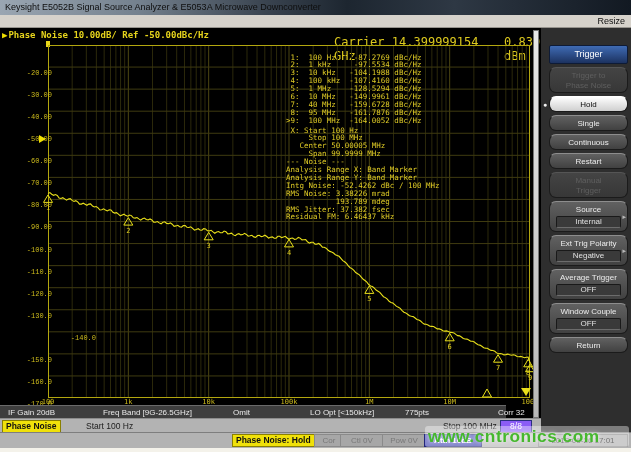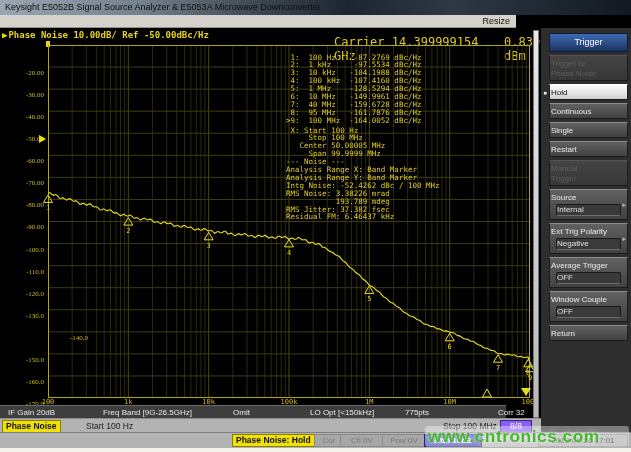--- a/index.html
+++ b/index.html
@@ -2,54 +2,54 @@
 <html><head>
 <meta charset="utf-8">
 <style>
   html,body{margin:0;padding:0;background:#888;}
   #screen{position:relative;width:631px;height:452px;background:#000;overflow:hidden;
           font-family:"Liberation Sans",sans-serif;-webkit-font-smoothing:antialiased;}
   
   #title-bar{position:absolute;left:0;top:0;width:631px;height:15px;
     background:linear-gradient(90deg,#9aa6b2 0%,#74818e 22%,#3a4450 42%,#1d2630 55%,#2e3844 72%,#121922 100%);
     color:#0e0e0e;font-size:9px;line-height:15px;padding-left:5px;box-sizing:border-box;}
-  #menu-bar{position:absolute;left:0;top:15px;width:516px;height:13px;background:#d6d2cb;
+  #menu-bar{position:absolute;left:0;top:15px;width:631px;height:13px;background:#d6d2cb;
     border-bottom:1px solid #97948e;box-sizing:border-box;text-align:center;}
   #resize-item{position:absolute;right:6px;top:0;font-size:9px;line-height:12px;color:#111;cursor:default;}
   
   #instrument{position:absolute;left:0;top:28px;width:541px;height:377px;background:#000;}
   #trace-header{position:absolute;left:2px;top:2px;color:#e6d41c;font-size:9px;font-weight:bold;
     font-family:"DejaVu Sans Mono",monospace;letter-spacing:0;}
   #trace-header .arrow{color:#f0e000;margin-right:1px;}
   #carrier-line{position:absolute;left:290px;top:7px;width:241px;display:flex;justify-content:space-between;
     color:#dcc91e;font-size:12px;font-family:"DejaVu Sans Mono",monospace;padding-left:44px;}
   #plot-svg{position:absolute;left:48px;top:17px;overflow:visible;}
-  .ylab{position:absolute;left:0;width:44px;text-align:right;color:#cdbb1c;font-size:7px;
-    font-family:Liberation Serif, serif;line-height:8px;}
+  .ylab{position:absolute;left:8px;width:44px;text-align:right;color:#cdbb1c;font-size:7px;
+    font-family:Liberation Mono, monospace;line-height:8px;}
   .xlab{position:absolute;color:#cdbb1c;font-size:7px;font-family:"DejaVu Sans Mono",monospace;
     transform:translateX(-50%);line-height:8px;}
   #ref-arrow{position:absolute;left:39px;width:0;height:0;border-top:4px solid transparent;
     border-bottom:4px solid transparent;border-left:7px solid #f0e000;}
   #corner-mark{position:absolute;left:46px;top:13px;width:4px;height:6px;background:#e8d51a;}
   #marker-table,#analysis-block{position:absolute;color:#e0cc26;font-size:7.5px;line-height:7.9px;
     font-family:"DejaVu Sans Mono",monospace;white-space:pre;}
   #marker-table{left:286px;top:18px;}
   #analysis-block{left:286px;top:91px;}
   
   #edge-strip{position:absolute;left:533px;top:30px;width:6px;height:388px;
     background:linear-gradient(180deg,#e8e8e8,#b7b7b7);border:1px solid #777;box-sizing:border-box;}
   
   #sidebar{position:absolute;left:541px;top:28px;width:90px;height:404px;background:#2e2e2e;
-    box-sizing:border-box;padding:5px 3px 0 8px;}
+    box-sizing:border-box;padding:17px 3px 0 8px;}
   .sb-header{position:relative;height:17px;margin-bottom:3px;border-radius:2px;
     background:linear-gradient(#3f6bb4,#1c3260);border:1px solid #0e1b36;color:#fff;
     font-size:9px;line-height:16px;text-align:center;}
-  .sb-btn{position:relative;margin-bottom:3px;border-radius:0;
+  .sb-btn{position:relative;margin-bottom:3px;border-radius:7px;
     background:linear-gradient(#616161,#414141);border:1px solid #1b1b1b;border-top-color:#8d8d8d;
-    color:#ececec;font-size:8px;cursor:default;box-sizing:border-box;padding:2px 1px;}
+    color:#ececec;font-size:8px;text-align:center;cursor:default;box-sizing:border-box;padding:2px 1px;}
   .sb-btn.disabled{background:linear-gradient(#444,#373737);color:#5f5f5f;border-top-color:#555;}
   .sb-btn.selected{background:linear-gradient(#fefefe,#cfcfcf);color:#0a0a0a;border-top-color:#fff;}
   .sb-btn .lbl{display:block;line-height:9px;padding-top:1px;}
   .sb-btn .val{display:block;margin:2px 5px 1px;background:#3a3a3a;border:1px solid #191919;
     border-bottom-color:#6c6c6c;border-radius:2px;color:#e0e0e0;font-size:8px;line-height:10px;}
   .sb-btn .arr{position:absolute;right:1px;top:50%;transform:translateY(-50%);color:#b9b9b9;font-size:7px;}
   .sb-bullet{position:absolute;left:-7px;top:50%;transform:translateY(-50%);color:#f2f2f2;font-size:7px;}
   
   #config-bar{position:absolute;left:0;top:405px;width:506px;height:13px;background:#3e3e3e;
     border-top:1px solid #6a6a6a;box-sizing:border-box;}
@@ -254,24 +254,24 @@
     <div id="sidebar-buttons">
         <div class="sb-btn disabled">
           <span class="lbl">Trigger to</span>
           <span class="lbl">Phase Noise</span>
         </div>
         <div class="sb-btn selected">
           <span class="lbl">Hold</span>
           <span class="sb-bullet">●</span>
         </div>
         <div class="sb-btn">
+          <span class="lbl">Single</span>
+        </div>
+        <div class="sb-btn">
           <span class="lbl">Continuous</span>
-        </div>
-        <div class="sb-btn">
-          <span class="lbl">Single</span>
         </div>
         <div class="sb-btn">
           <span class="lbl">Restart</span>
         </div>
         <div class="sb-btn disabled">
           <span class="lbl">Manual</span>
           <span class="lbl">Trigger</span>
         </div>
         <div class="sb-btn">
           <span class="lbl">Source</span>

